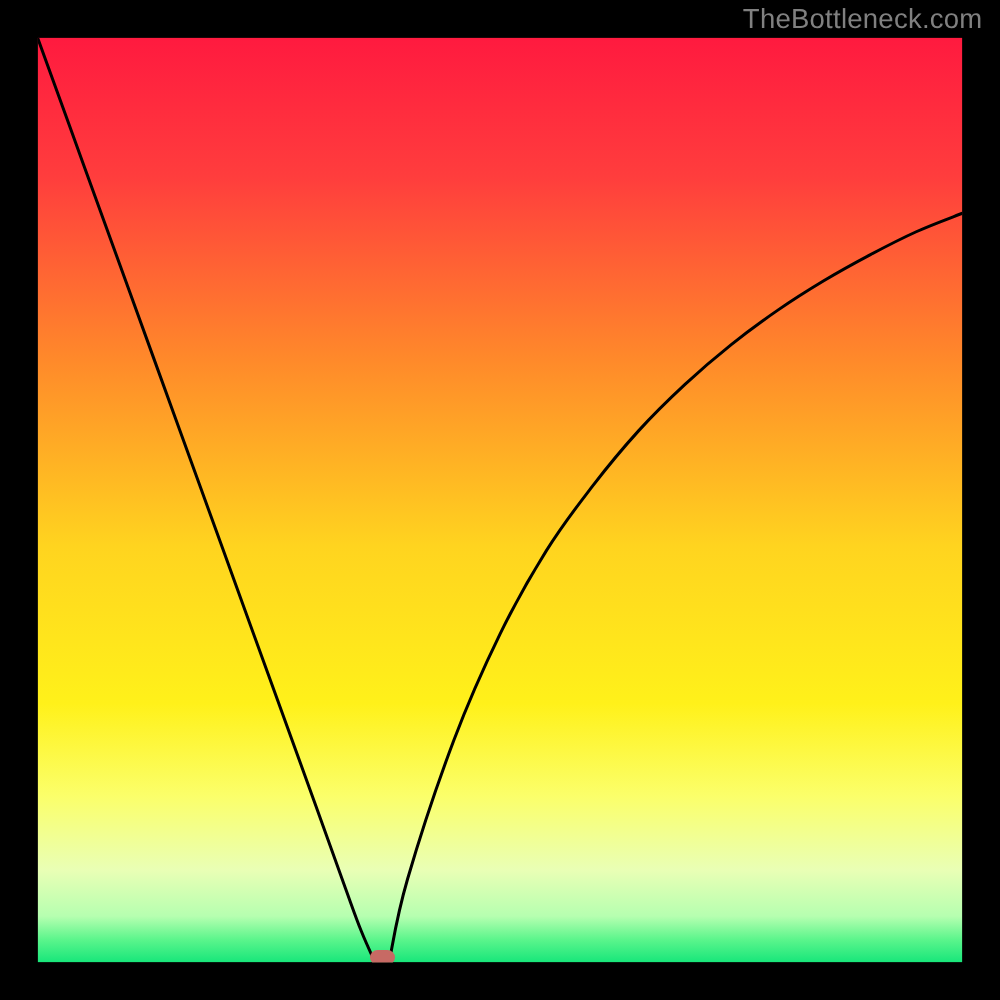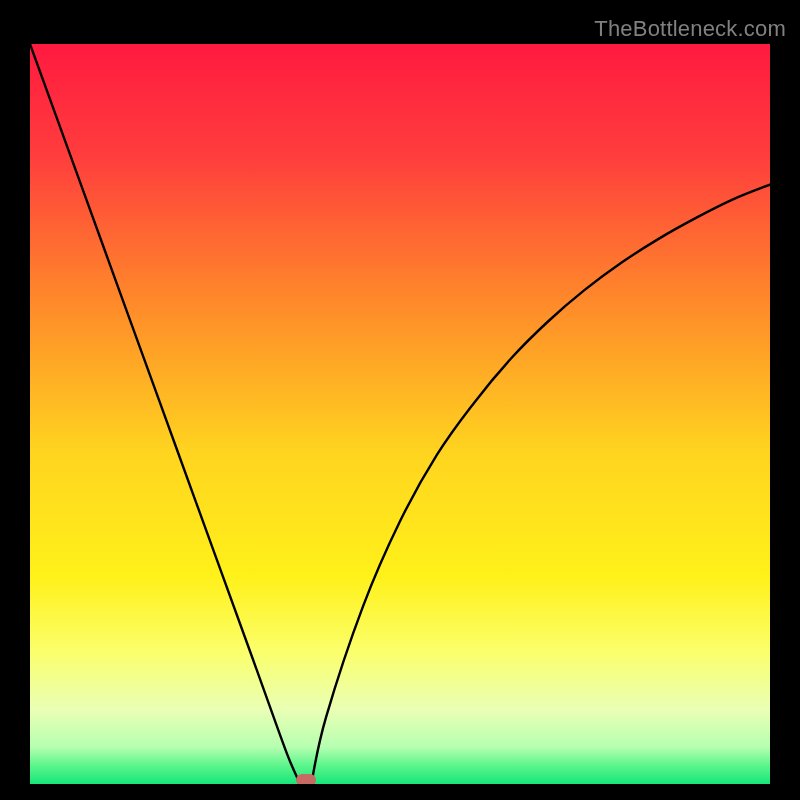--- a/index.html
+++ b/index.html
@@ -9,21 +9,20 @@
     height: 800px;
     background: #000;
     overflow: hidden;
     font-family: Arial, Helvetica, sans-serif;
   }
   .frame {
     position: relative;
     width: 800px;
     height: 760px;
     background: #000;
-    margin-top: 14px;
   }
   .watermark {
     position: absolute;
     top: 2px;
     right: 14px;
     color: #808080;
     font-size: 22px;
     font-weight: 500;
     letter-spacing: 0.2px;
     z-index: 10;

